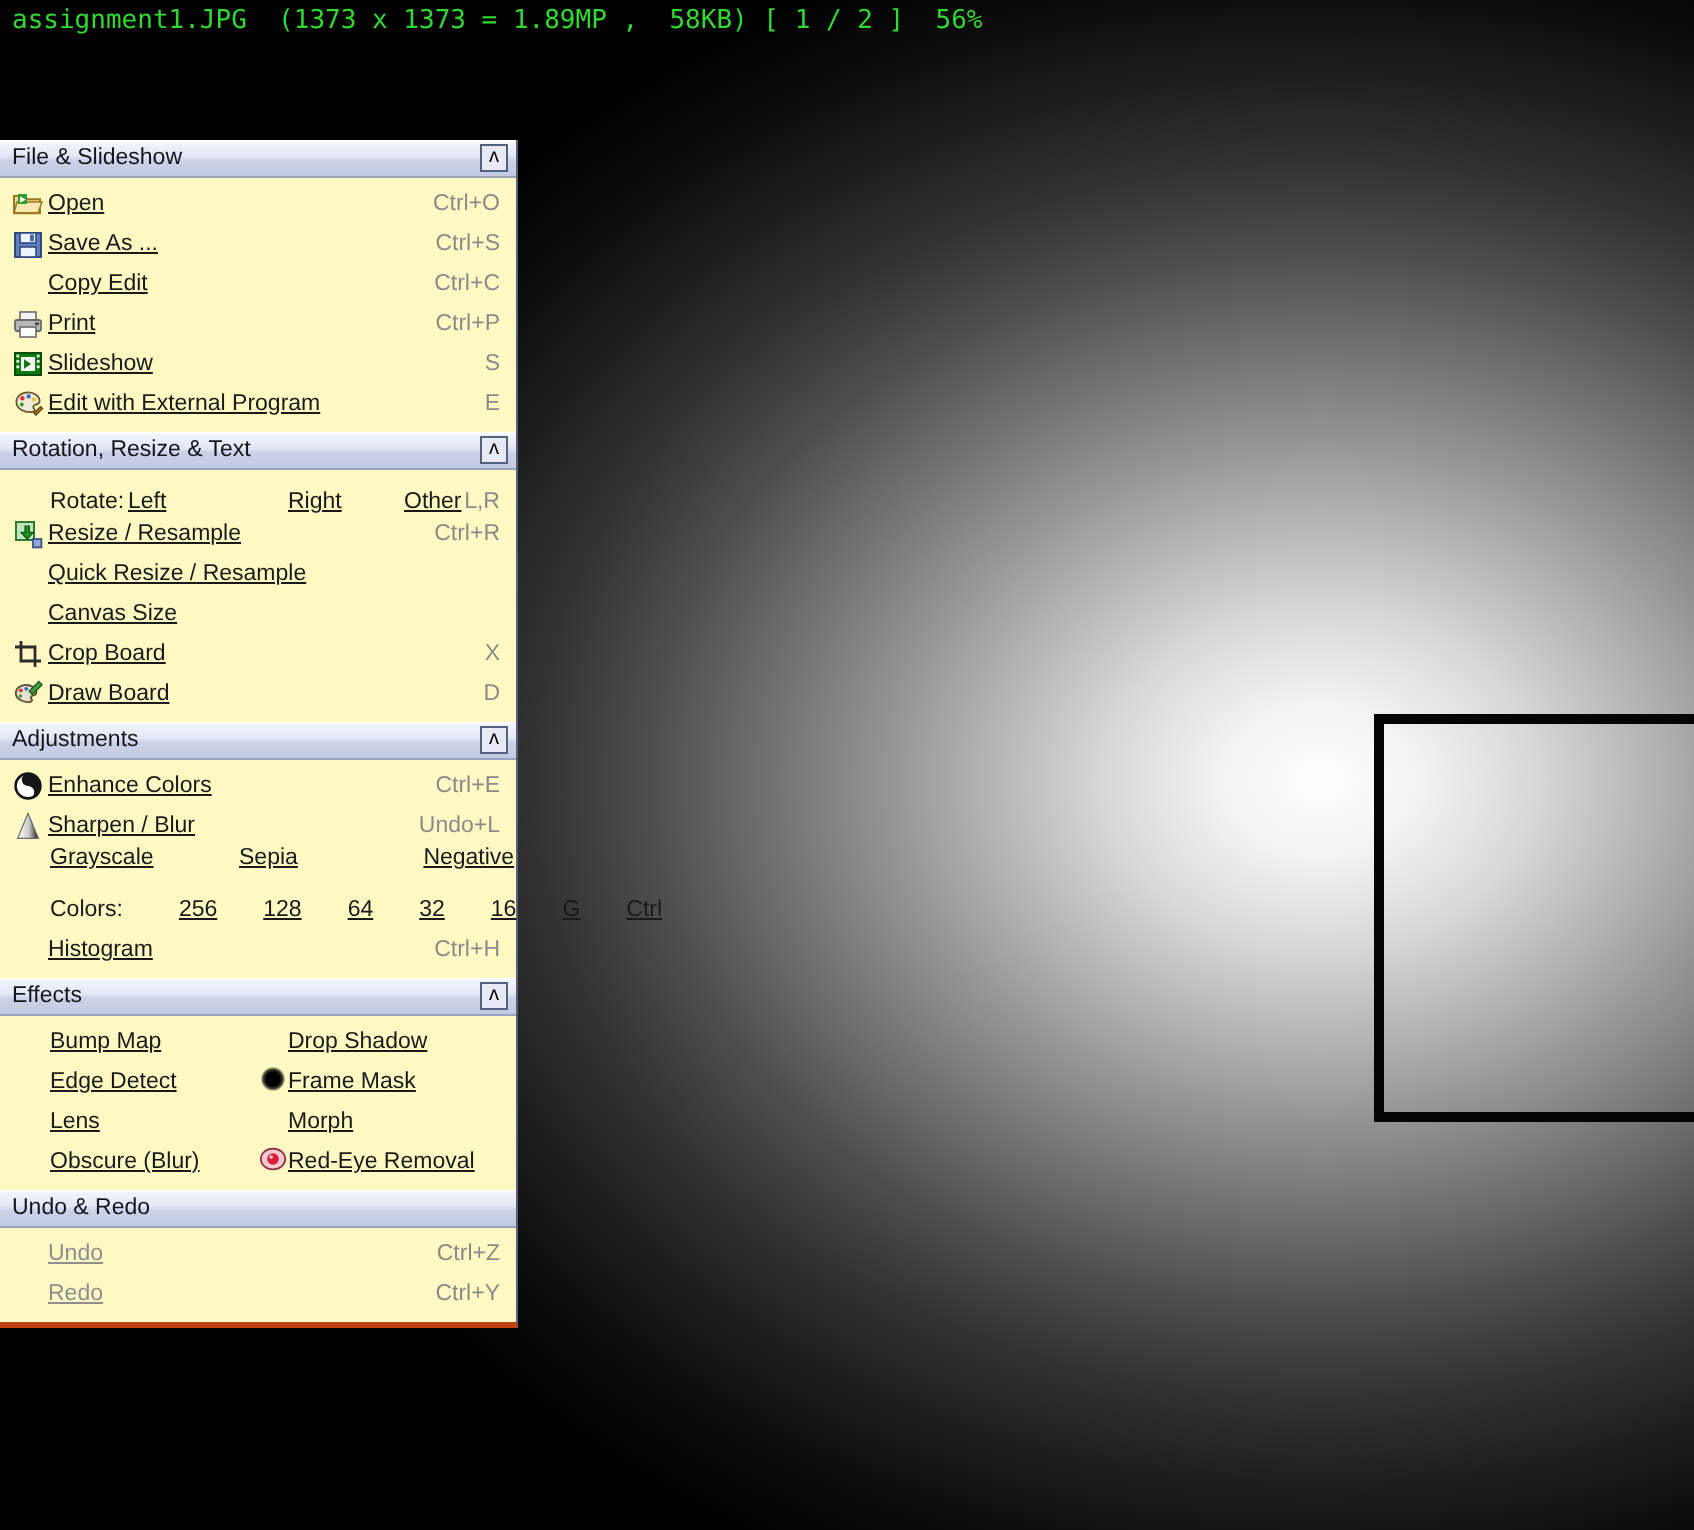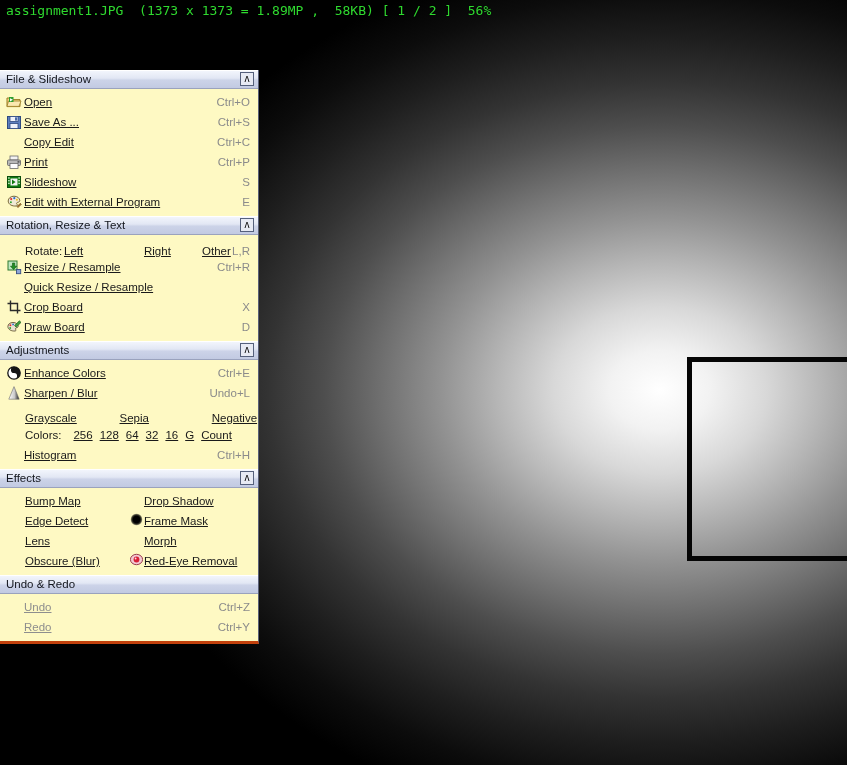--- a/index.html
+++ b/index.html
@@ -155,26 +155,26 @@
     font-size: 11.5px;
   }
 
   
   .col-row { display: flex; align-items: flex-end; height: 19px; padding-left: 6px; position: relative; }
   .c-lbl { width: 58px; padding-left: 19px; box-sizing: border-box; color:#1a1a1a; font-size:11.5px;}
   .c-a { width: 80px; }
   .c-b { width: 58px; }
   .c-c { width: 52px; text-align: left; }
 
-  .tri-row { display: flex; align-items: flex-end; height: 21px; padding-left: 25px; gap: 32px; }
+  .tri-row { display: flex; align-items: flex-start; height: 21px; padding-left: 25px; gap: 32px; }
   .tri-row .t1 { width: 81px; }
   .tri-row .t2 { width: 78px; }
   .tri-row .t3 { width: 60px; }
 
-  .colors-row { display:flex; align-items:center; height:21px; padding-left:25px; }
+  .colors-row { display:flex; align-items:center; height:21px; padding-left:25px;gap:16px; }
   .colors-row .ck { margin-right: 7px; }
   .colors-row .clbl { margin-right: 12px; }
 
   .fx-row { display: flex; align-items: center; height: 20px; padding-left: 25px; }
   .fx-left { width: 105px; }
   .fx-right { display:flex; align-items:center; }
 </style>
 </head>
 <body>
 
@@ -301,20 +301,25 @@
         <a class="cmd">Resize / Resample</a>
         <span class="shortcut">Ctrl+R</span>
       </div>
 
       <div class="menu-row">
         <span class="icon-slot"></span>
         <a class="cmd">Quick Resize / Resample</a>
         <span class="shortcut"></span>
       </div>
 
+      <div class="menu-row">
+        <span class="icon-slot"></span>
+        <a class="cmd">Canvas Size</a>
+        <span class="shortcut"></span>
+      </div>
 
       <div class="menu-row">
         <span class="icon-slot">
           <svg width="16" height="16" viewBox="0 0 16 16">
             <path d="M4.5 1.5 v10 h10" fill="none" stroke="#2b2b2b" stroke-width="1.4"></path>
             <path d="M1.5 4.5 h10 v10" fill="none" stroke="#2b2b2b" stroke-width="1.4"></path>
           </svg>
         </span>
         <a class="cmd">Crop Board</a>
         <span class="shortcut">X</span>
@@ -380,21 +385,21 @@
       </div>
 
       <div class="colors-row">
         <span class="clbl label-static">Colors:</span>
         <span class="ck"><a class="cmd">256</a></span>
         <span class="ck"><a class="cmd">128</a></span>
         <span class="ck"><a class="cmd">64</a></span>
         <span class="ck"><a class="cmd">32</a></span>
         <span class="ck"><a class="cmd">16</a></span>
         <span class="ck"><a class="cmd">G</a></span>
-        <span class="ck"><a class="cmd">Count</a></span>
+        <span class="ck"><a class="cmd">Ctrl</a></span>
       </div>
 
       <div class="menu-row">
         <span class="icon-slot"></span>
         <a class="cmd">Histogram</a>
         <span class="shortcut">Ctrl+H</span>
       </div>
     </div>
   </div>
 

